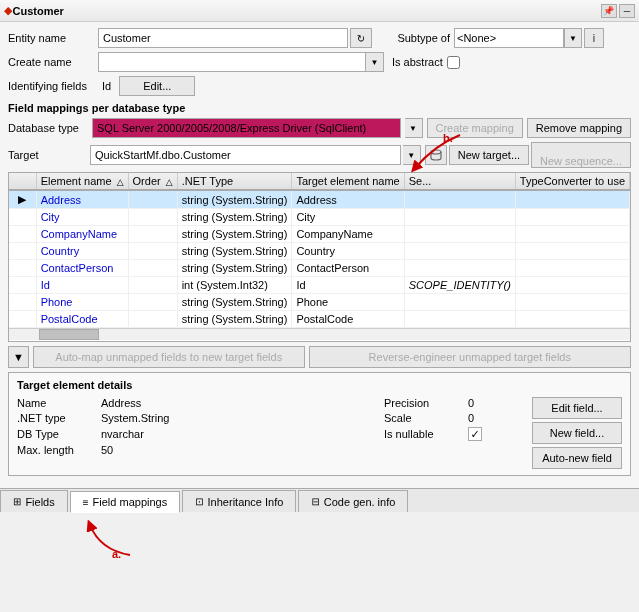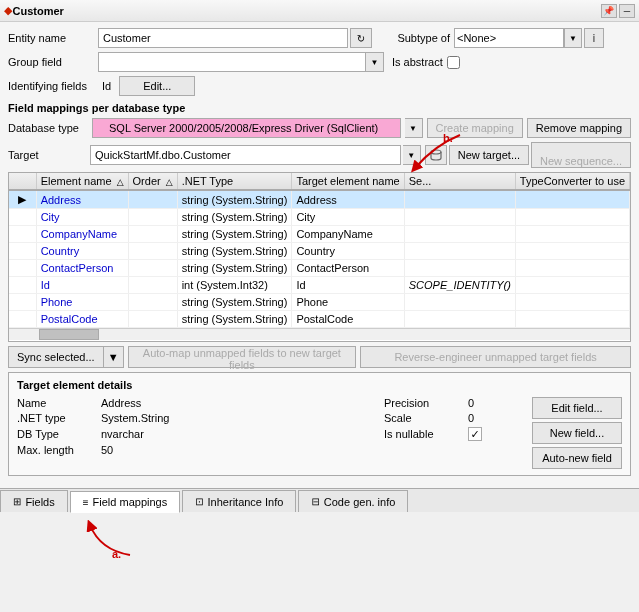--- a/index.html
+++ b/index.html
@@ -24,21 +24,21 @@
     .info-btn { width: 20px; height: 20px; border: 1px solid #aaa; background: #e8e8e8; display: flex; align-items: center; justify-content: center; cursor: pointer; font-size: 10px; font-weight: bold; color: #666; margin-left: 2px; }
     .group-select { width: 270px; height: 20px; border: 1px solid #aaa; background: #fff; }
     .group-select-btn { width: 18px; height: 20px; border: 1px solid #aaa; border-left: none; background: #e8e8e8; font-size: 8px; display: flex; align-items: center; justify-content: center; cursor: pointer; }
     .checkbox-area { display: flex; align-items: center; margin-left: 8px; gap: 4px; }
     .id-text { color: #000; margin-left: 4px; }
     .edit-btn { height: 20px; border: 1px solid #aaa; background: #e8e8e8; padding: 0 23px; cursor: pointer; margin-left: 8px; }
 
     .section-header { font-weight: bold; margin: 6px 0 4px 0; color: #000; }
 
     .db-row { display: flex; align-items: center; margin-bottom: 4px; gap: 4px; }
-    .db-select { flex: 1; height: 20px; border: 1px solid #aaa; background: #f9a8d4; padding: 0 16px; }
+    .db-select { flex: 1; height: 20px; border: 1px solid #aaa; background: #be185d; padding: 0 4px; }
     .db-dropdown-btn { width: 18px; height: 20px; border: 1px solid #aaa; border-left: none; background: #e8e8e8; font-size: 8px; display: flex; align-items: center; justify-content: center; cursor: pointer; }
     .action-btn { height: 20px; border: 1px solid #aaa; background: #e8e8e8; padding: 0 8px; cursor: pointer; white-space: nowrap; }
     .action-btn.disabled { color: #aaa; }
 
     .target-row { display: flex; align-items: center; margin-bottom: 4px; gap: 2px; }
     .target-select { flex: 1; height: 20px; border: 1px solid #aaa; background: #fff; padding: 0 4px; }
     .target-dropdown-btn { width: 18px; height: 20px; border: 1px solid #aaa; border-left: none; background: #e8e8e8; font-size: 8px; display: flex; align-items: center; justify-content: center; cursor: pointer; }
     .target-icon-btn { width: 22px; height: 20px; border: 1px solid #aaa; background: #e8e8e8; display: flex; align-items: center; justify-content: center; cursor: pointer; margin-left: 2px; }
     .new-target-btn { height: 20px; border: 1px solid #aaa; background: #e8e8e8; padding: 0 8px; cursor: pointer; text-align: right; }
     .new-seq-btn { height: 20px; border: 1px solid #aaa; background: #e8e8e8; padding: 12px 8px; cursor: pointer; color: #aaa; }
@@ -114,21 +114,21 @@
       <span class="form-label">Entity name</span>
       <input class="form-input" value="Customer" style="max-width: 250px;">
       <button class="refresh-btn">↻</button>
       <span class="subtype-label">Subtype of</span>
       <input class="subtype-select" value="&lt;None&gt;" style="margin-left: 4px;">
       <button class="select-btn">▼</button>
       <button class="info-btn">i</button>
     </div>
 
     <div class="form-row">
-      <span class="form-label">Group field</span>
+      <span class="form-label">Create name</span>
       <input class="group-select" value="" style="max-width: 268px;">
       <button class="group-select-btn">▼</button>
       <div class="checkbox-area">
         <span>Is abstract</span>
         <input type="checkbox" style="">
       </div>
     </div>
 
     <div class="form-row">
       <span class="form-label">Identifying fields</span>
@@ -249,21 +249,20 @@
           </tbody>
       </table>
 
       <div class="horiz-scroll">
         <div class="horiz-scroll-thumb"></div>
       </div>
     </div>
 
     <div class="bottom-buttons">
       <div class="sync-btn">
-        <span class="sync-main">Sync selected...</span>
         <span class="sync-arrow">▼</span>
       </div>
       <button class="auto-map-btn">Auto-map unmapped fields to new target fields</button>
       <button class="reverse-btn">Reverse-engineer unmapped target fields</button>
     </div>
 
     <div class="details-section">
       <div class="details-title">Target element details</div>
       <div class="details-outer">
         <div class="details-left">

